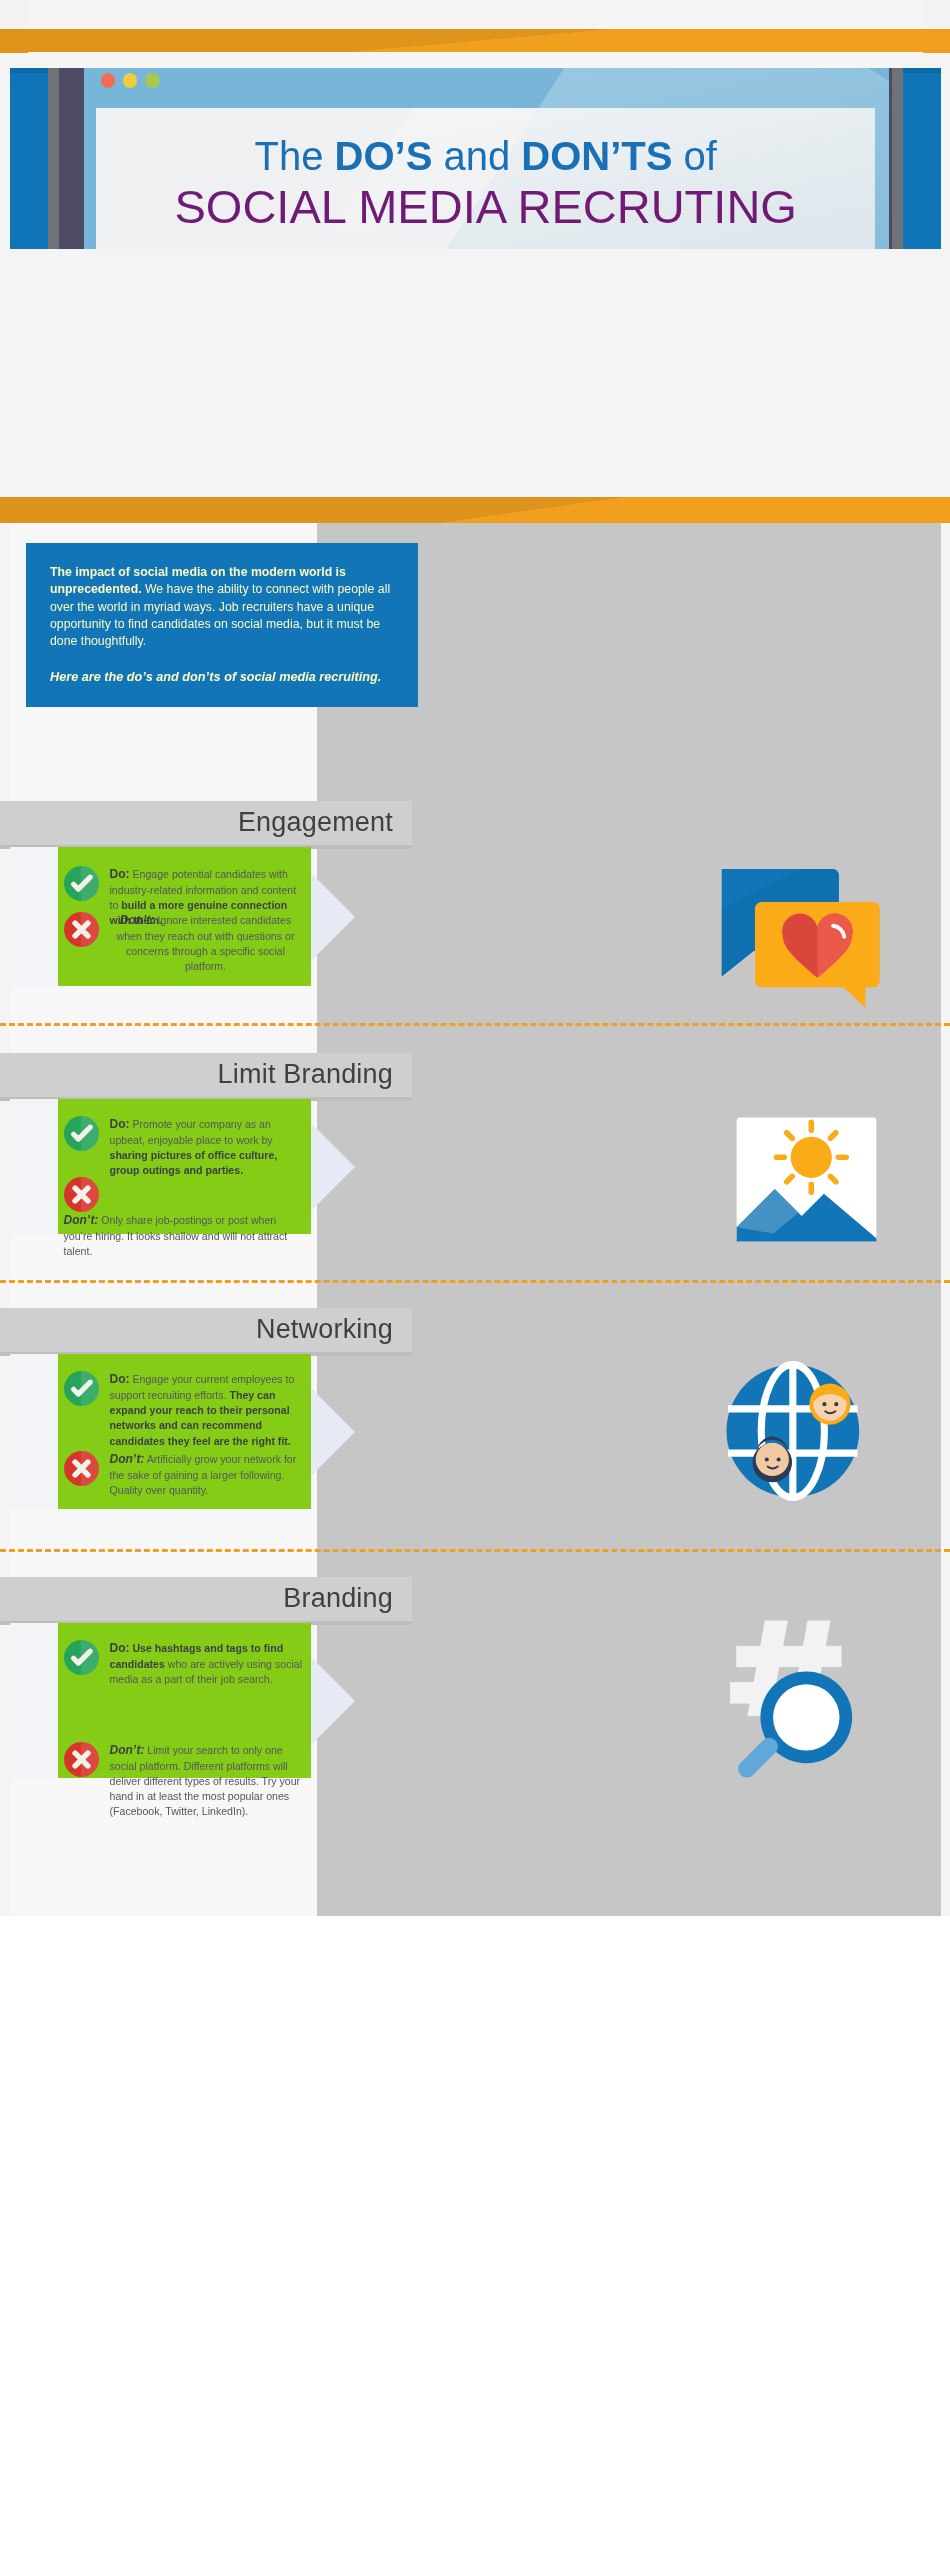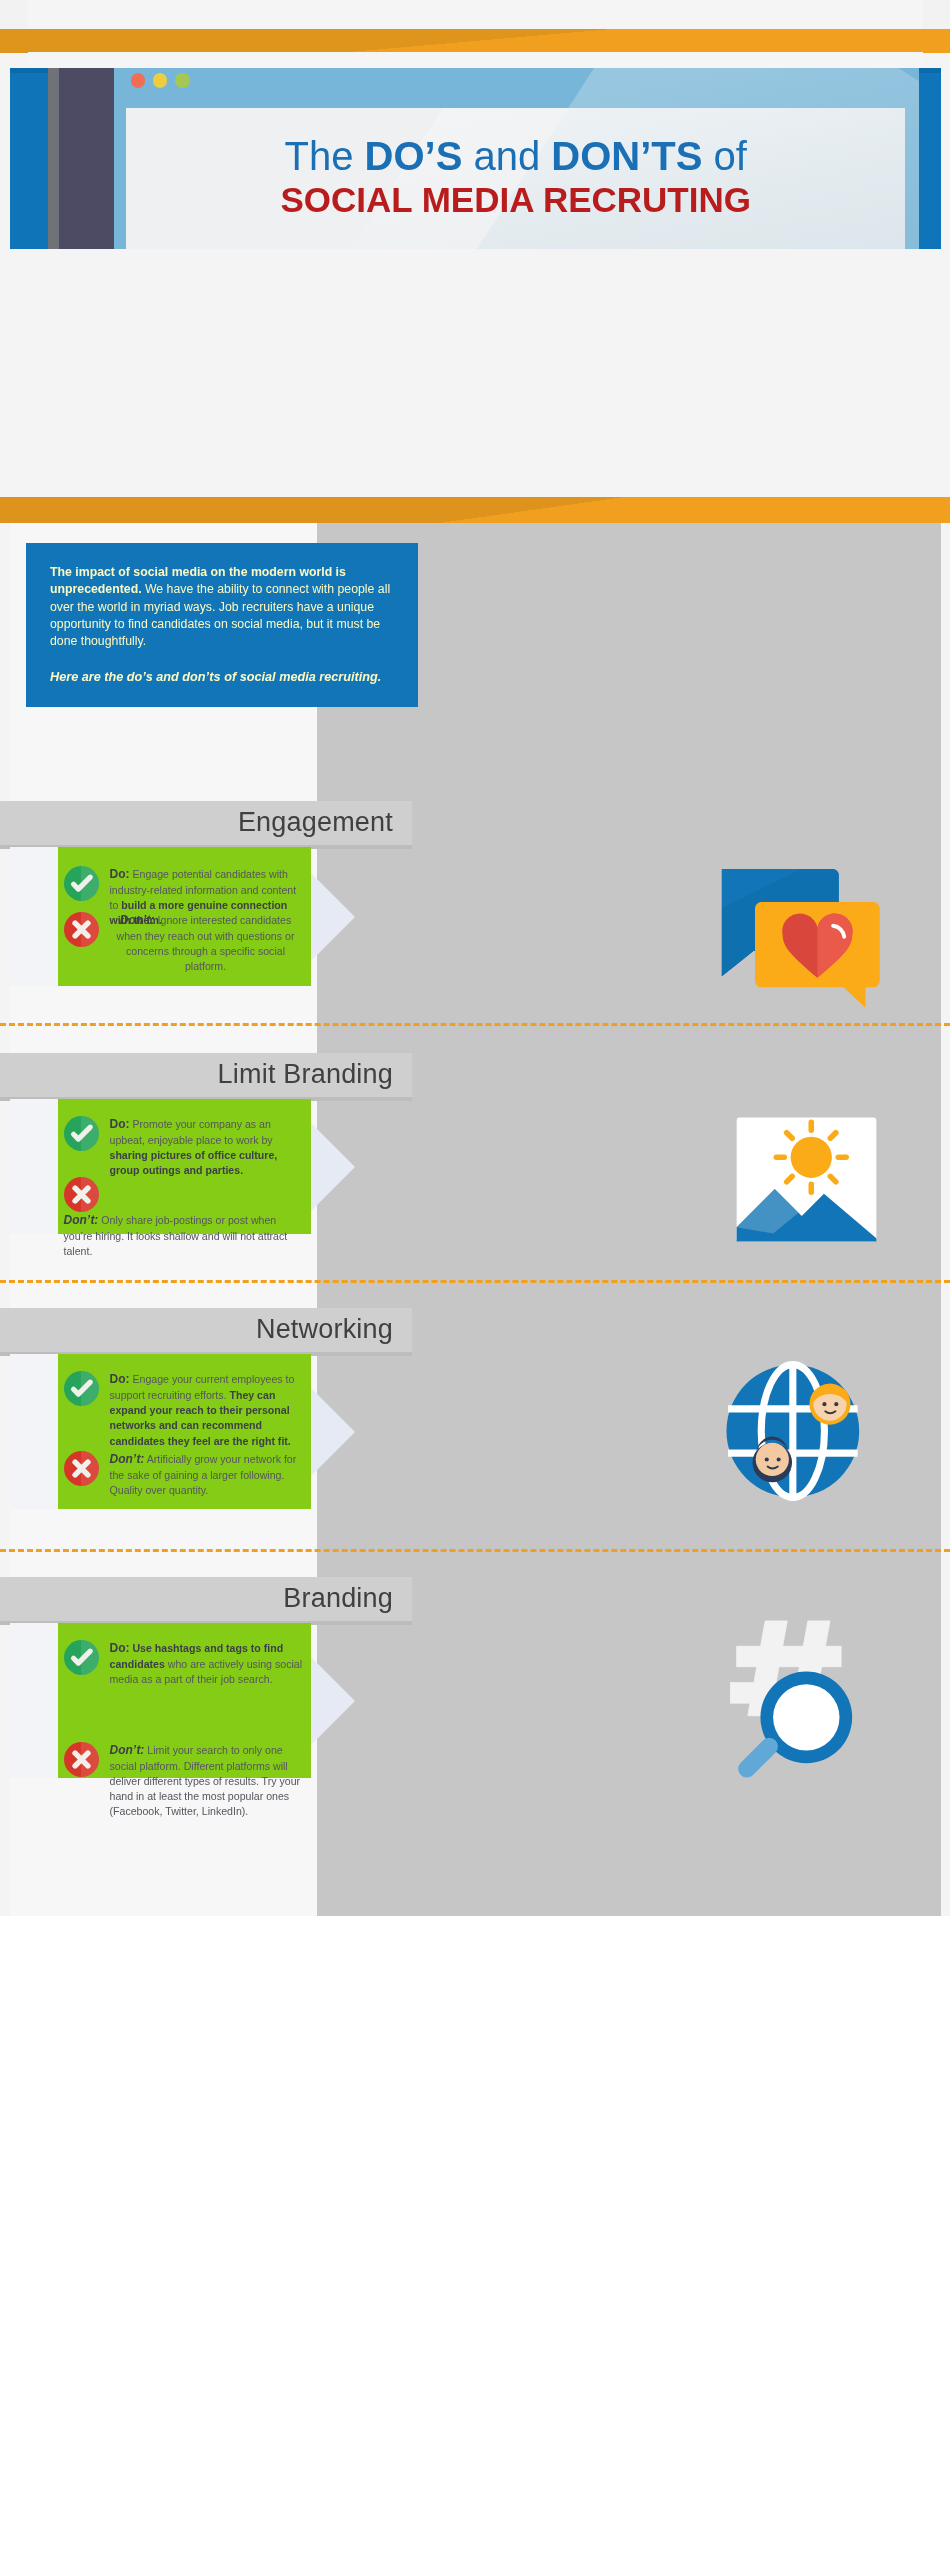--- a/index.html
+++ b/index.html
@@ -20,40 +20,40 @@
       background:linear-gradient(175deg, rgba(0,0,0,0.07) 0 50%, rgba(255,255,255,0.0) 50% 100%); }
   .white-under { position:absolute; left:28px; top:52px; width:895px; height:19px; background:#f5f5f5; }
 
   
   .hero { position:absolute; left:9.5px; top:68px; width:931px; height:181px; background:#1075b8; overflow:hidden;}
   .hero-inner-top { position:absolute; left:0; top:0; width:100%; height:4.8px; background:#0d6aa8; }
 
   .monitor { position:absolute; left:38px; top:-48px; width:855px; height:348px; }
   .mon-outer { position:absolute; left:0; top:0; width:855px; height:301px; background:#6f7377; border-radius:20.6px; }
   .mon-bezel { position:absolute; left:11px; top:11px; width:833px; height:279px; background:#4c4b63; border-radius:16px; }
-  .mon-frame { position:absolute; left:25px; top:25px; width:805px; height:250px; background:#77b6d8; border-radius:8px; overflow:hidden;margin-left:30px;}
+  .mon-frame { position:absolute; left:25px; top:25px; width:805px; height:250px; background:#77b6d8; border-radius:8px; overflow:hidden;}
   .dots { position:absolute; left:17.4px; top:17.4px; display:flex; gap:8px; }
   .dot { width:14.3px; height:14.3px; border-radius:50%; }
   .dot.r { background:#ef6e55; } .dot.y { background:#eecd3e; } .dot.g { background:#a4c martin; }
   .dot.g { background:#a5c854; }
   .mon-screen { position:absolute; left:12.7px; top:52px; width:779px; height:185px; background:#eef0f1; overflow:hidden;}
   .screen-glare { position:absolute; right:-95px; top:-143px; width:602px; height:602px;
       background:linear-gradient(135deg, rgba(255,255,255,0.65), rgba(190,200,205,0.30));
       transform: rotate(33deg); }
   .mon-glare2 { position:absolute; right:-32px; top:-48px; width:412px; height:412px;
       background:linear-gradient(135deg, rgba(255,255,255,0.30), rgba(120,170,200,0.25));
       transform: rotate(33deg); }
 
   .title-wrap { position:absolute; left:0; top:27px; width:100%; text-align:center; z-index:3;}
   .title-line1 { font-family:"Liberation Sans Narrow","Liberation Sans",sans-serif;
       font-size:40px; color:#1a6fb5; letter-spacing:0px; white-space:nowrap; line-height:1.05;}
   .title-line1 .lt { font-weight:400; }
   .title-line1 .bd { font-weight:700; }
   .title-line2 { font-family:"Liberation Sans Narrow","Liberation Sans",sans-serif;
-      font-weight:700; font-size:35px; color:#b91c1c; letter-spacing:0px; line-height:1.05; margin-top:4.8px;}
+      font-weight:400; font-size:47px; color:#701a75; letter-spacing:0px; line-height:1.05; margin-top:4.8px;}
 
   
   .orange-bar-bot { position:absolute; left:0; top:497px; width:950px; height:26px; background:#f0a01e; overflow:hidden;}
   .orange-bar-bot .shade { position:absolute; left:0; top:0; width:100%; height:100%;
       background:linear-gradient(172deg, rgba(0,0,0,0.08) 0 55%, rgba(255,255,255,0) 55% 100%); }
 
   
   .body-bg { position:absolute; left:9.5px; top:523px; width:931px; height:1394px; background:#f7f7f7; }
   .body-gray-right { position:absolute; left:307px; top:523px; width:634px; height:1394px; background:#c6c6c6; }
   .body-mid { position:absolute; left:9.5px; top:523px; width:307px; height:1394px; background:#f7f7f7; }

